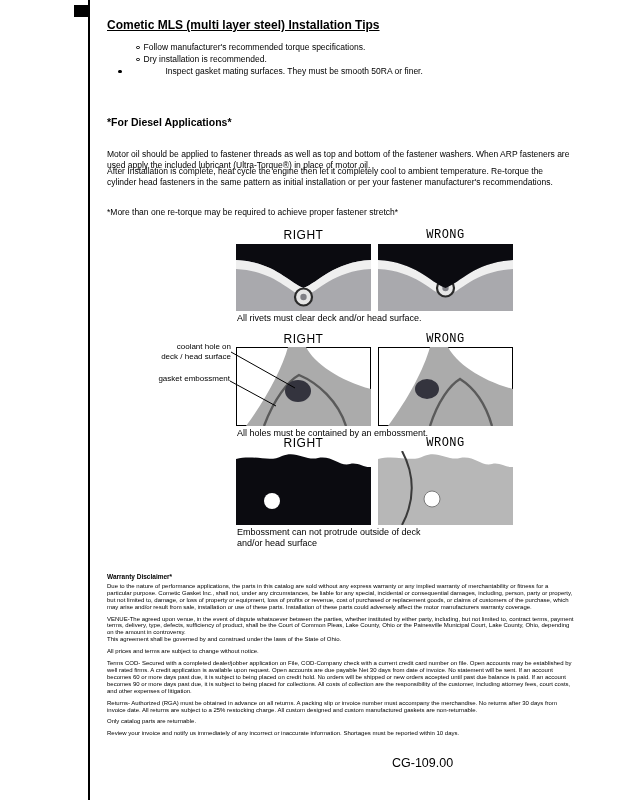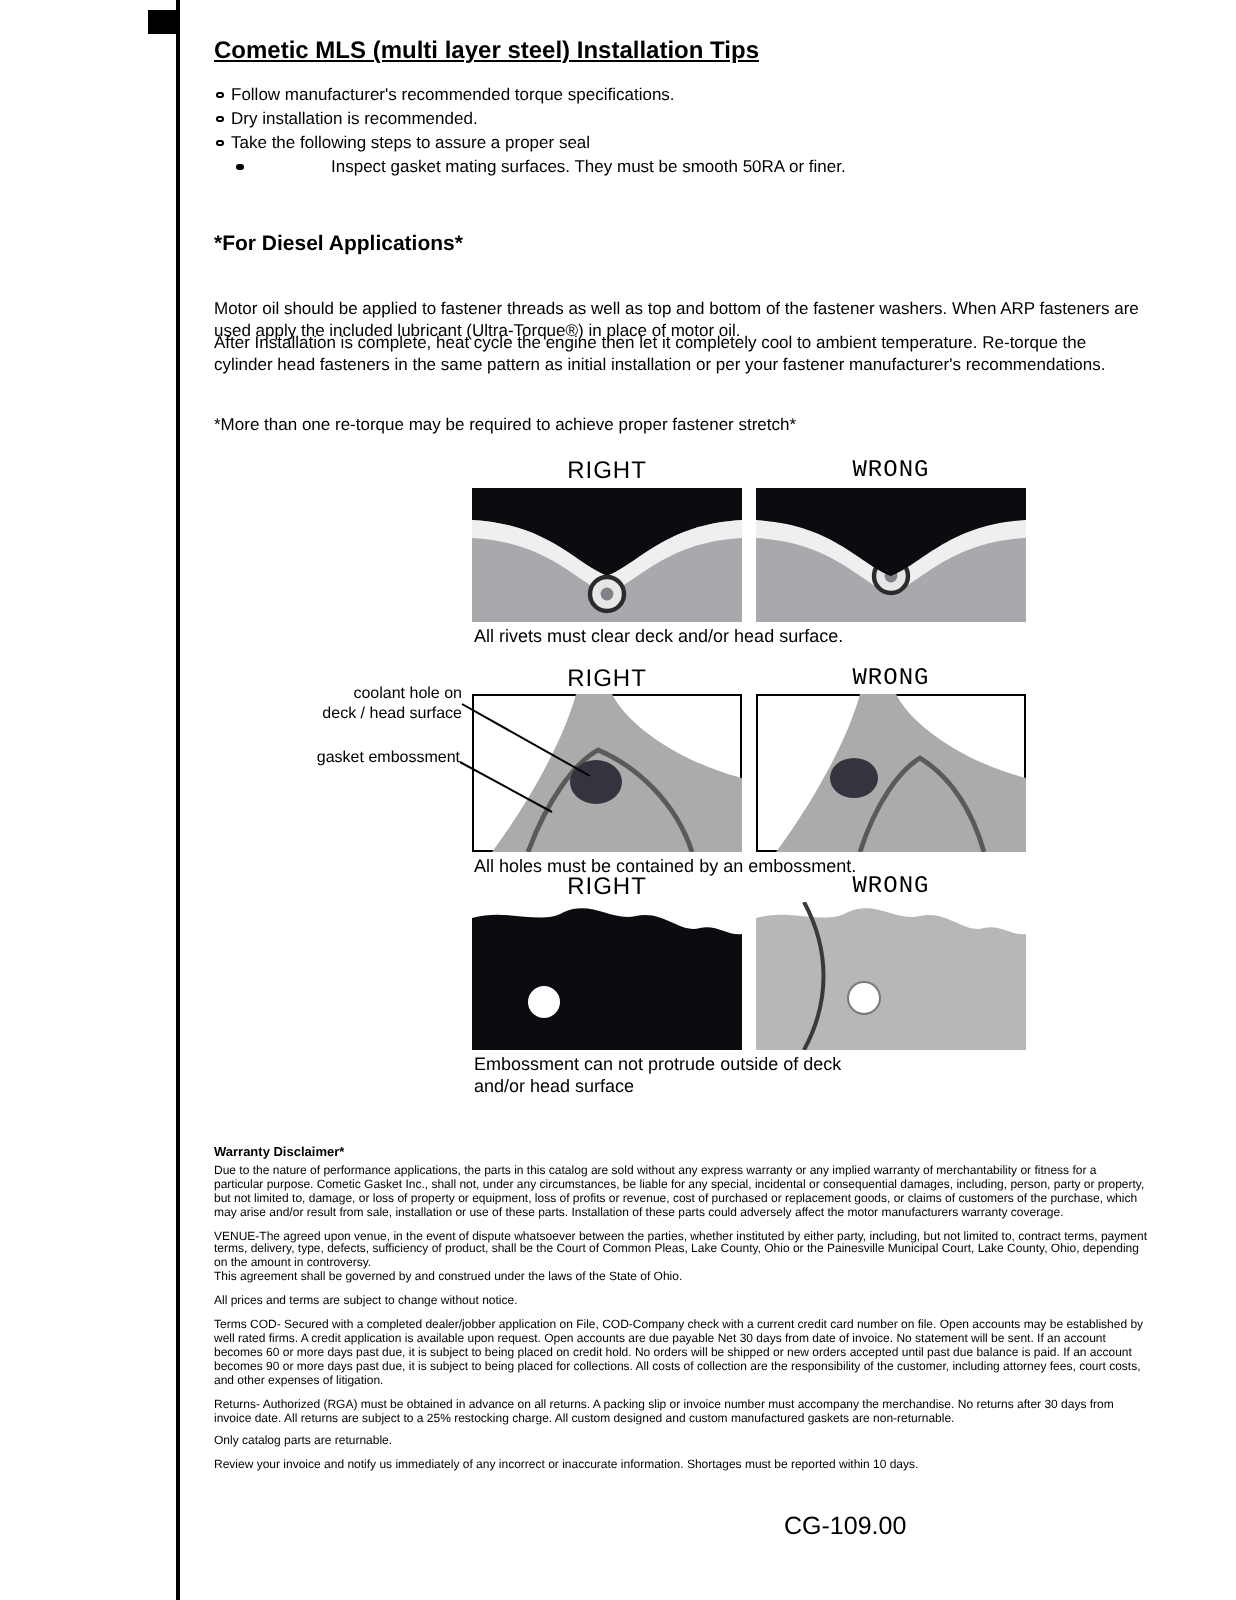--- a/index.html
+++ b/index.html
@@ -7,21 +7,21 @@
   .page {
     position:relative; width:576px; height:800px; background:#fff;
     font-family:"Liberation Sans", sans-serif; color:#000; overflow:hidden;
   }
   .corner-mark { position:absolute; left:74px; top:5px; width:14px; height:12px; background:#000; }
   .left-rule { position:absolute; left:88px; top:0; width:2px; height:800px; background:#000; }
 
   .title { position:absolute; left:107px; top:18px; font-size:12px; font-weight:bold; text-decoration:underline; }
 
   .tips { position:absolute; left:108px; top:43px; font-size:8.5px; }
-  .tip { display:flex; align-items:flex-start; margin-bottom:2.5px; line-height:9.5px; }
+  .tip { display:flex; align-items:flex-start; margin-bottom:2.5px; line-height:9.5px;margin-left:28px; }
   .tip.sub { margin-left:10px;gap:40px; }
   .mk-o { width:3.5px; height:3.5px; border:1px solid #000; border-radius:50%; margin:2.5px 4px 0 0; flex:none; }
   .mk-f { width:3.5px; height:3.5px; background:#000; border-radius:50%; margin:2.5px 4px 0 0; flex:none; }
 
   .diesel-heading { position:absolute; left:107px; top:116px; font-size:10.5px; font-weight:bold; }
   .para { position:absolute; left:107px; width:467px; font-size:8.5px; line-height:10.6px; }
   .para-1 { top:128px;margin-top:21px; }
   .para-2 { top:166px; }
   .para-note { top:207px; }
 
@@ -65,24 +65,20 @@
   <h1 class="title">Cometic MLS (multi layer steel) Installation Tips</h1>
 
   <div class="tips">
     <div class="tip">
       <span class="mk-o"></span>
       <span>Follow manufacturer's recommended torque specifications.</span>
     </div>
     <div class="tip">
       <span class="mk-o"></span>
       <span>Dry installation is recommended.</span>
-    </div>
-    <div class="tip">
-      <span class="mk-o"></span>
-      <span>Take the following steps to assure a proper seal</span>
     </div>
     <div class="tip sub">
       <span class="mk-f"></span>
       <span>Inspect gasket mating surfaces.  They must be smooth 50RA or finer.</span>
     </div>
   </div>
 
   <h2 class="diesel-heading">*For Diesel Applications*</h2>
   <p class="para para-1">Motor oil should be applied to fastener threads as well as top and bottom of the fastener washers. When ARP fasteners are used apply the included lubricant (Ultra-Torque®) in place of motor oil.</p>
   <p class="para para-2">After Installation is complete, heat cycle the engine then let it completely cool to ambient temperature. Re-torque the cylinder head fasteners in the same pattern as initial installation or per your fastener manufacturer's recommendations.</p>

